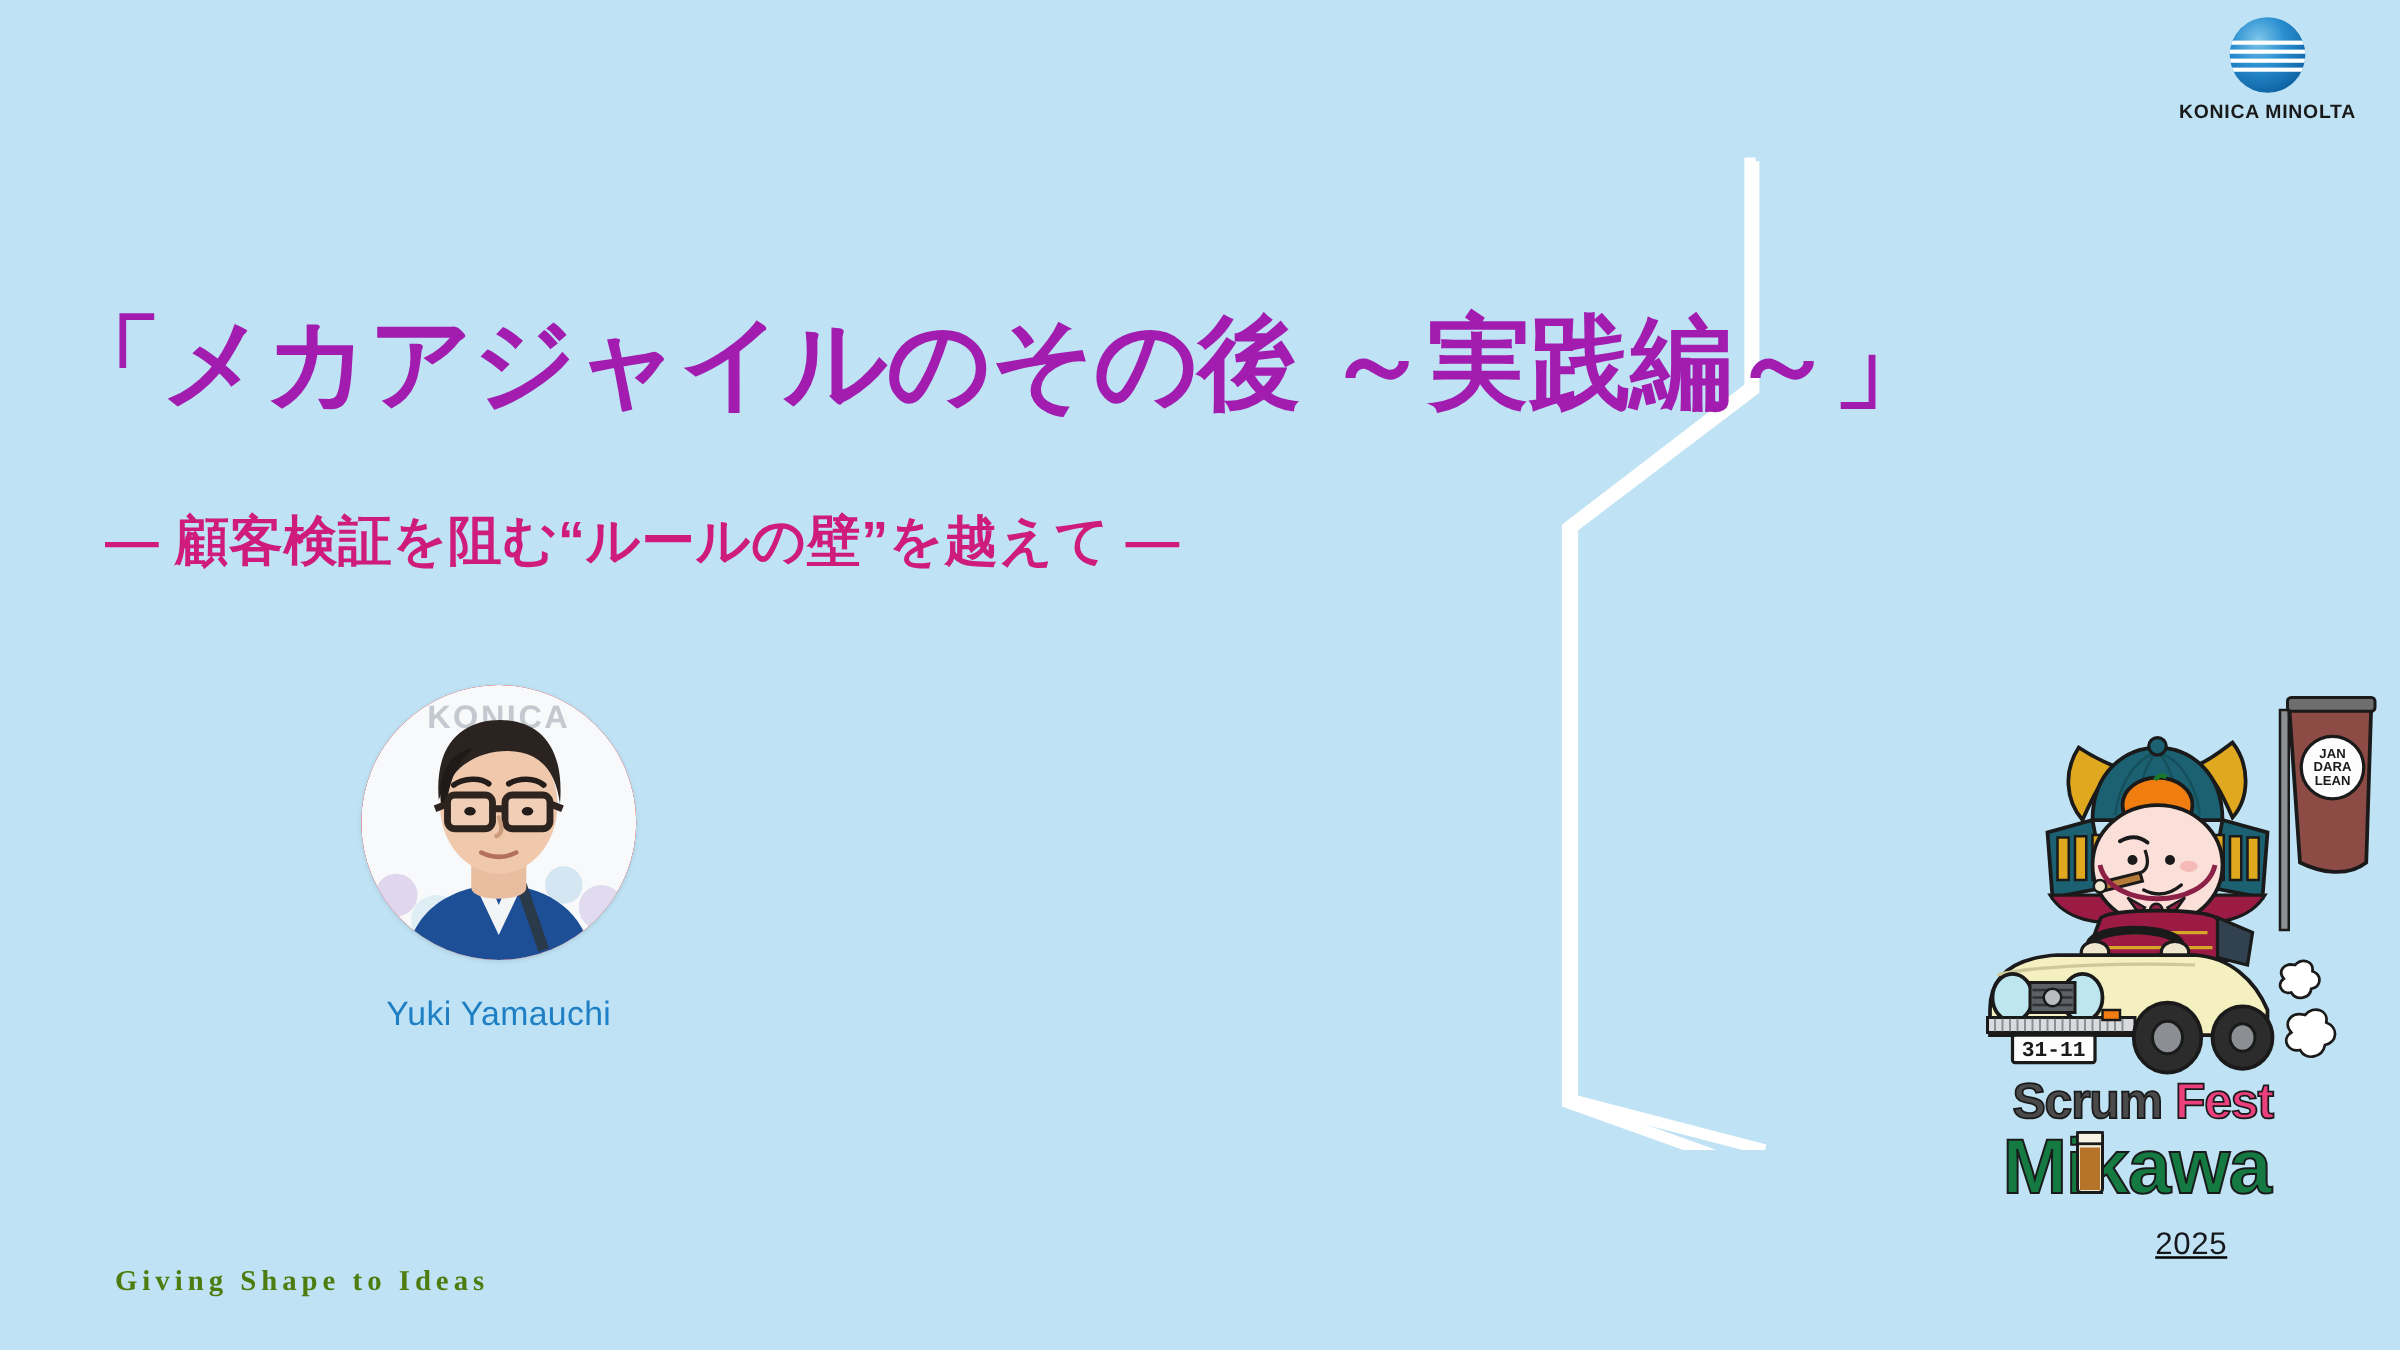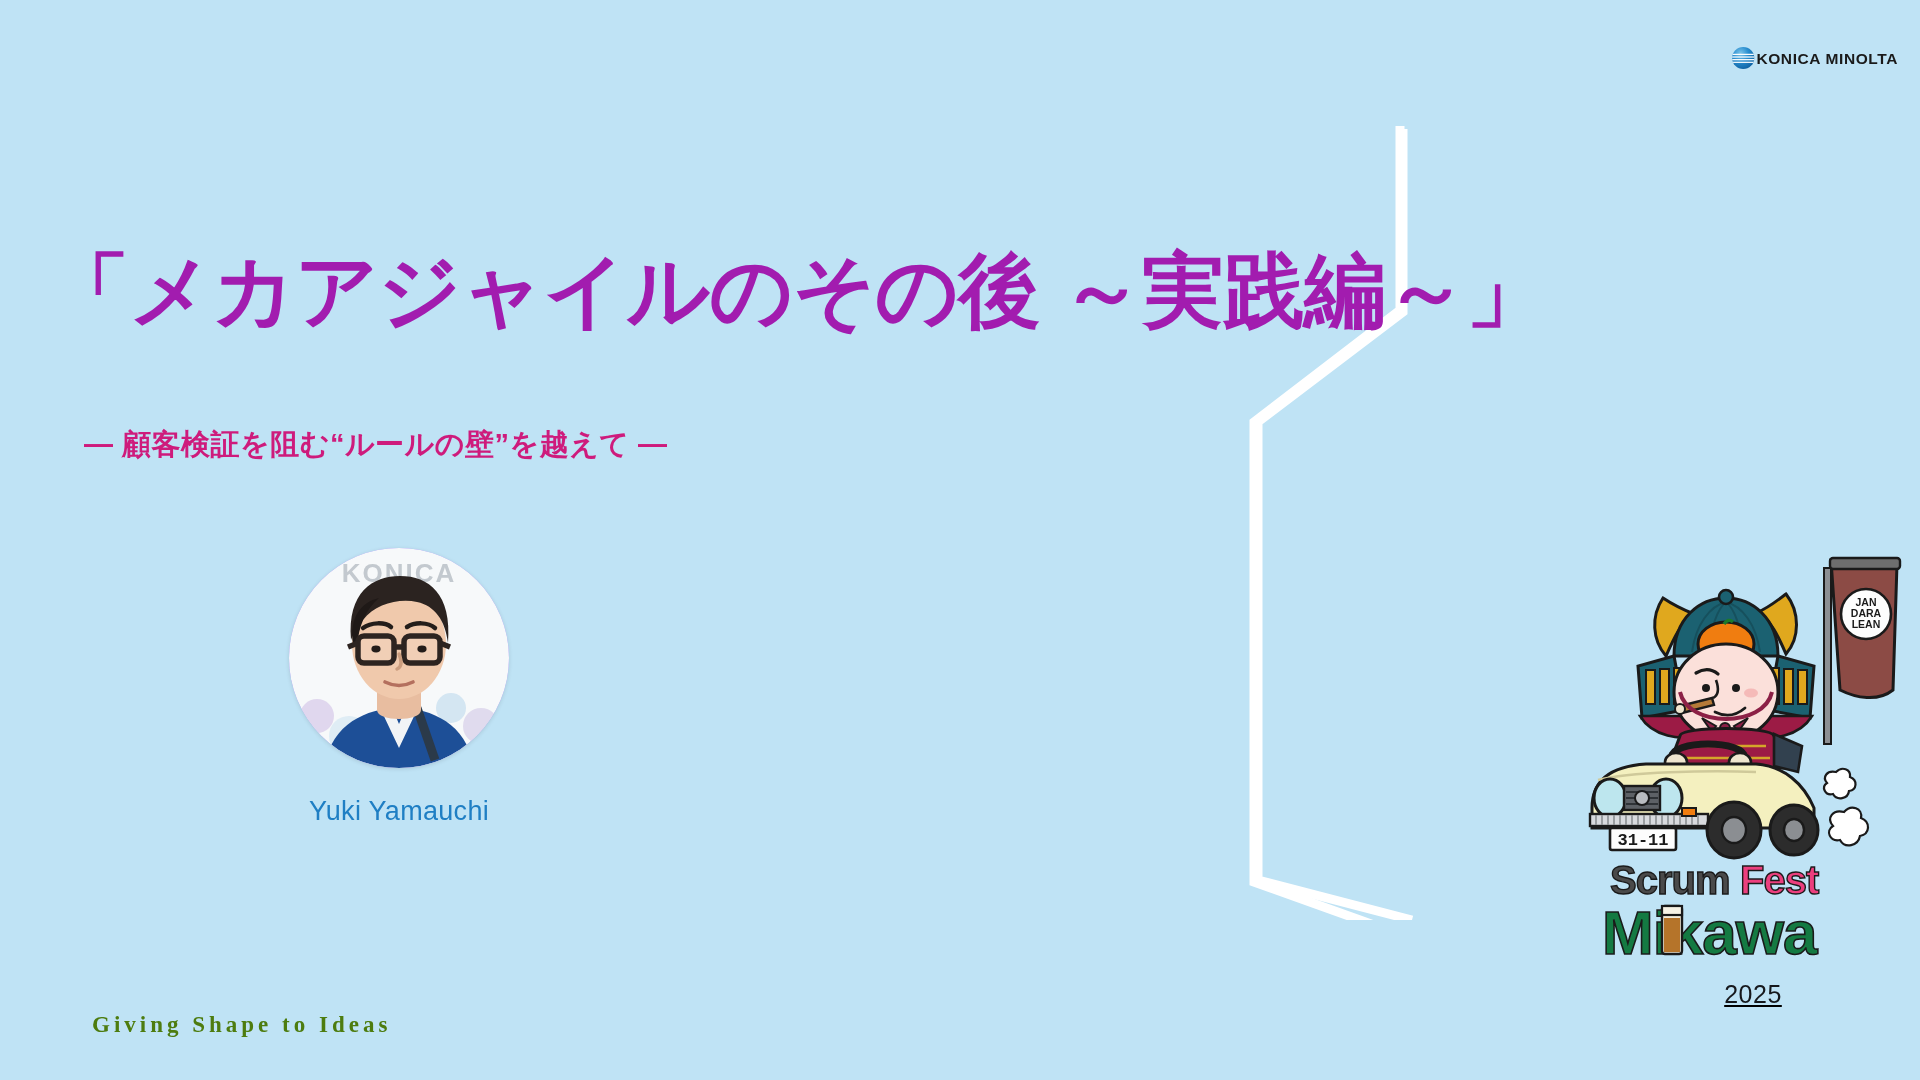--- a/index.html
+++ b/index.html
@@ -14,48 +14,48 @@
   .deco-polygon{
     position:absolute; left:1240px; top:120px;
     width:560px; height:800px;
     pointer-events:none;
   }
 
   
   .km-logo{
     position:absolute; right:22px; top:8px;
     width:168px; height:100px;
-    display:flex; align-items:center; justify-content:flex-start;
+    display:flex; flex-direction:column; align-items:center; justify-content:flex-start;
   }
   .km-globe{ width:72px; height:72px; }
   .km-word{
     font-family:"Liberation Sans","DejaVu Sans",sans-serif;
     font-size:15.5px; font-weight:700; color:#1a1a1a;
     letter-spacing:.6px; margin-top:1px; white-space:nowrap;
   }
 
   
   .title{
     position:absolute; left:48px; top:247px;
     font-size:82px; font-weight:700; color:#a21caf;
     letter-spacing:-1px; white-space:nowrap;
     line-height:1.08;
   }
   .subtitle{
-    position:absolute; left:84px; top:425px;
-    font-size:29px; font-weight:700; color:#ce1b7c;
+    position:absolute; left:84px; top:404px;
+    font-size:43px; font-weight:700; color:#ce1b7c;
     white-space:nowrap; letter-spacing:.5px;
   }
 
   
   .speaker{ position:absolute; left:289px; top:548px; width:220px; }
   .avatar{
     width:220px; height:220px; border-radius:50%;
     overflow:hidden; position:relative;
-    background:#c4b5fd;
+    background:#ef4444;
     box-shadow:0 1px 4px rgba(0,0,0,.12);
   }
   .avatar svg{ display:block; }
   .speaker-name{
     margin-top:28px; text-align:center;
     font-size:27px; color:#1f7fc4; font-weight:400;
     letter-spacing:.3px;
   }
 
   

